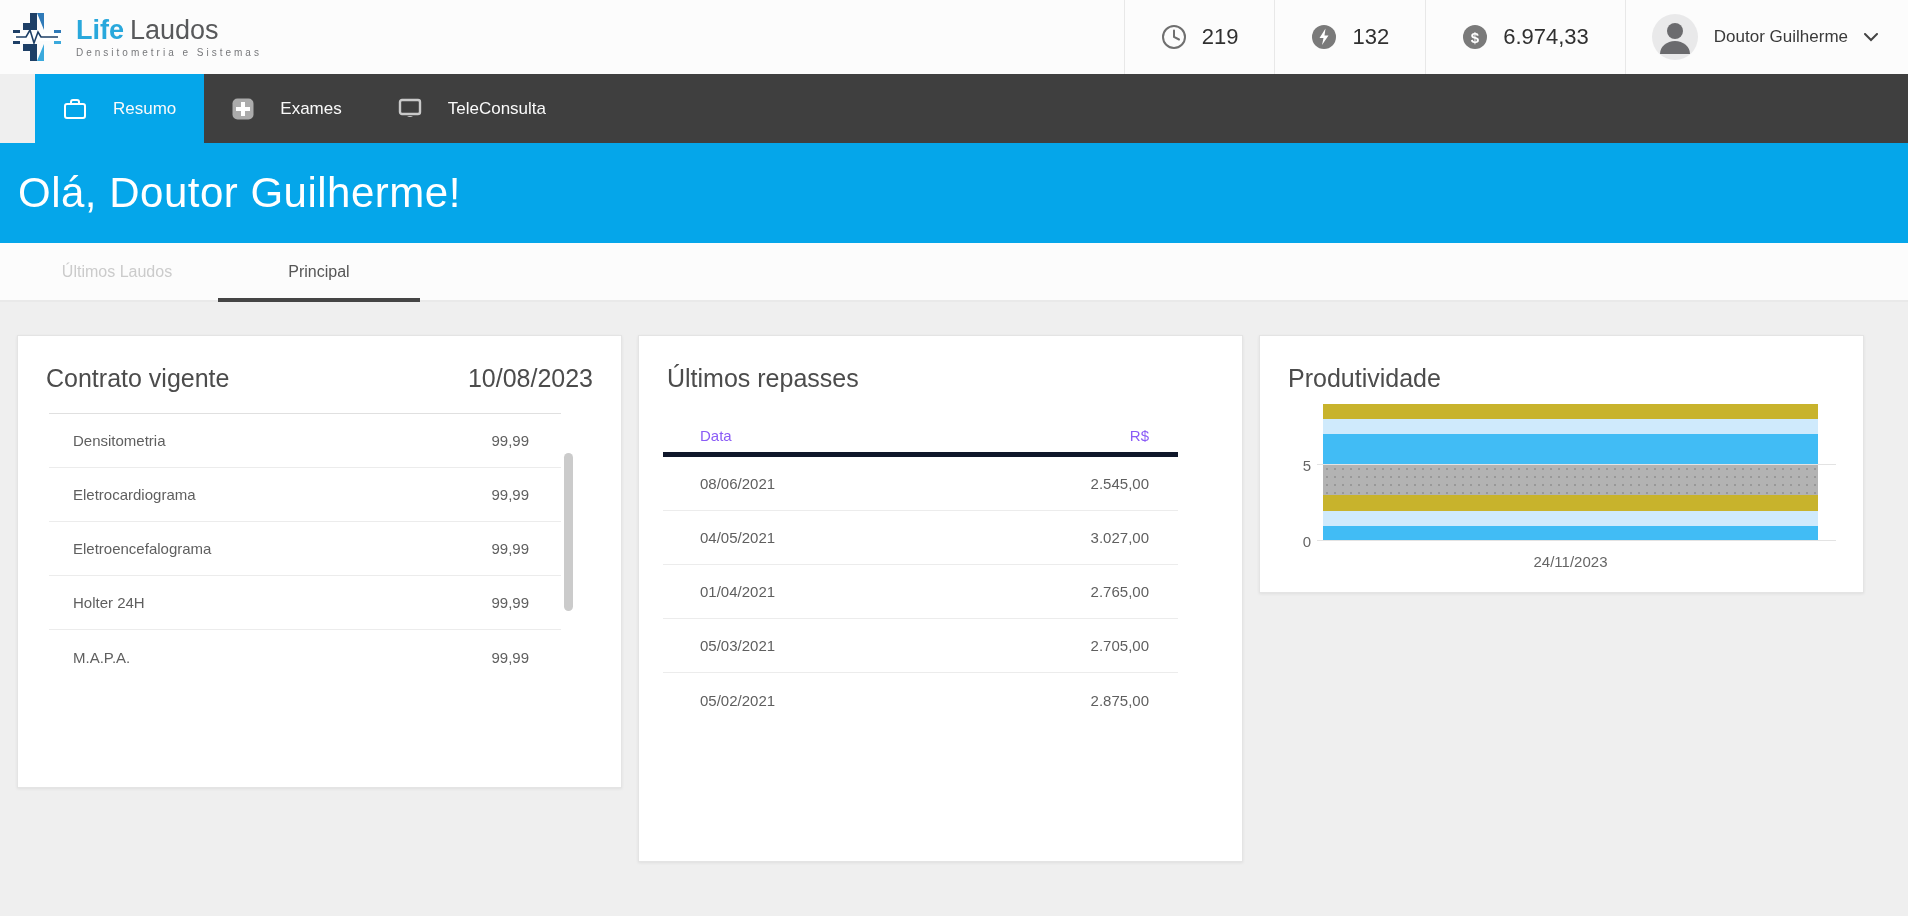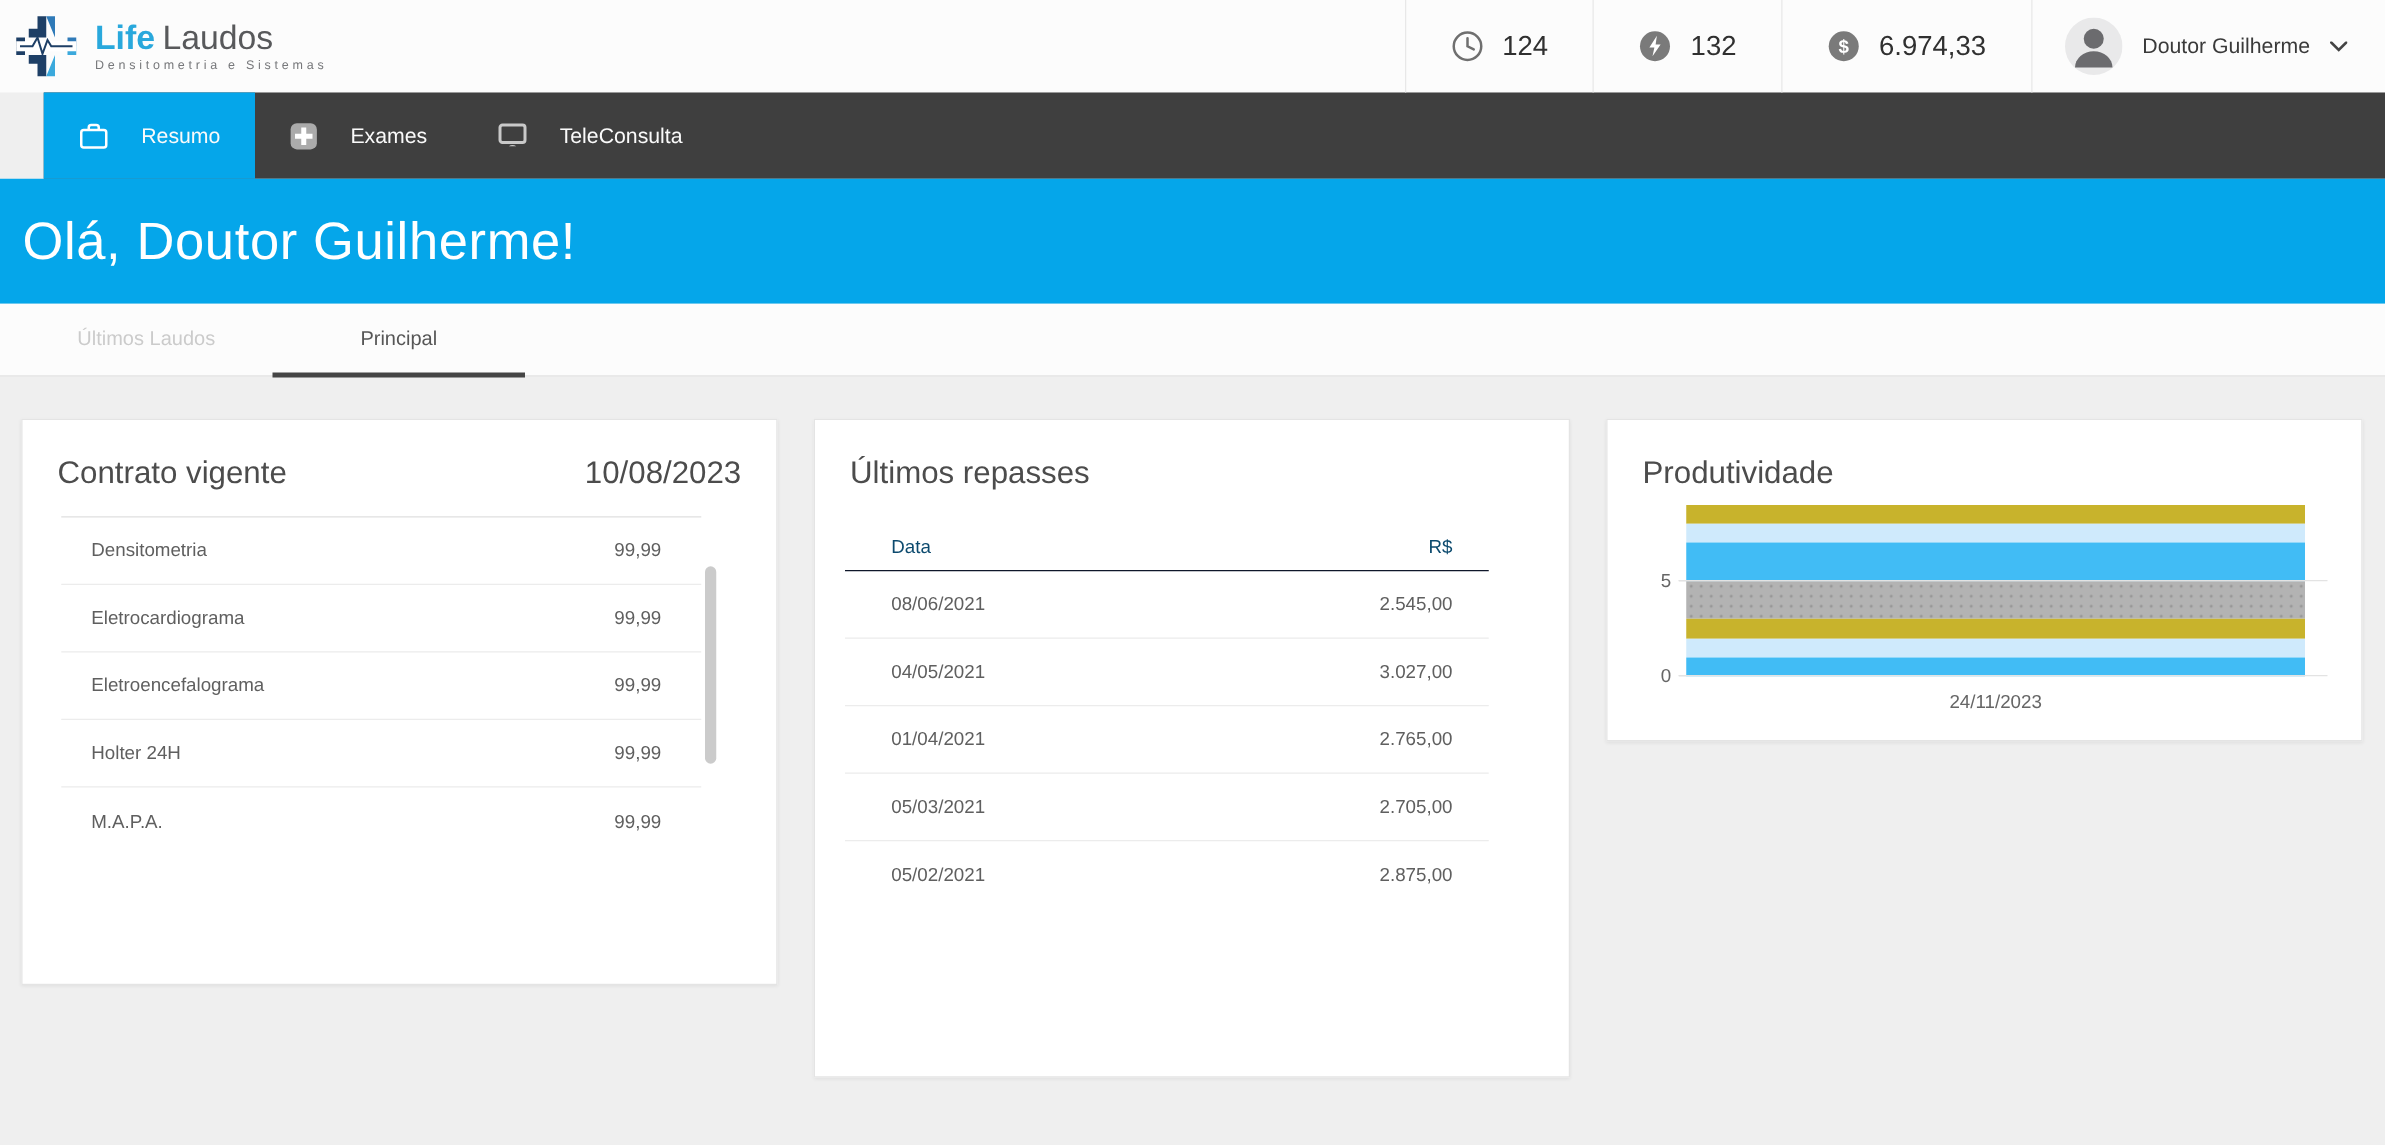--- a/index.html
+++ b/index.html
@@ -51,21 +51,21 @@
   .subtab{
     width:202px; display:flex; align-items:center; justify-content:center;
     font-size:16px; color:#cbcbcb; position:relative; cursor:pointer;
   }
   .subtab.active{ color:#565656; }
   .subtab.active::after{
     content:""; position:absolute; left:0; right:0; bottom:-2px;
     height:4px; background:#454545;
   }
   
-  .content{ display:flex; gap:29px; padding:33px 17px; align-items:flex-start; }
+  .content{ display:flex; gap:16px; padding:33px 17px; align-items:flex-start; }
   .card{
     background:#fff; width:605px; border:1px solid #e4e4e4;
     box-shadow:0 1px 3px rgba(0,0,0,0.07); position:relative;
   }
   .card-head{
     display:flex; justify-content:space-between; align-items:baseline;
     padding:25px 28px 0 28px;
   }
   .card-head h2, .card h2{ font-size:25px; font-weight:400; color:#4c4c4c; line-height:34px; }
   .card-date{ font-size:25px; color:#4c4c4c; }
@@ -86,21 +86,21 @@
   
   .card-transfers{ height:527px; padding:25px 0 0 0; }
   .card-transfers h2{ padding:0 28px; }
   .table{ margin:24px 0 0 24px; width:515px; }
   .trow{
     height:54px; display:flex; align-items:center; justify-content:space-between;
     padding:0 29px 0 37px; font-size:15px; color:#5f5f5f;
     border-bottom:1px solid #ececec;
   }
   .trow:last-child{ border-bottom:none; }
-  .thead{ height:38px; color:#0c4a6e; border-bottom:1px solid #0f172a; }
+  .thead{ height:38px; color:#8b5cf6; border-bottom:5px solid #0f172a; }
   
   .card-productivity{ height:258px; padding:25px 0 0 0; }
   .card-productivity h2{ padding:0 28px; }
   .chart{ display:flex; margin:9px 0 0 28px; }
   .yaxis{ width:35px; position:relative; }
   .ytick{ position:absolute; right:12px; font-size:15px; color:#666; transform:translateY(50%); }
   .ytickdash{ position:absolute; right:0; width:6px; height:1px; background:#cfcfcf; }
   .plot{ position:relative; width:503px; height:137px; }
   .gridline{ position:absolute; left:-6px; right:-10px; height:1px; background:#e3e3e3; }
   .bar{
@@ -139,21 +139,21 @@
   </div>
 
   <div class="topbar-right">
     <div class="stat">
       <span>
         <svg width="26" height="26" viewBox="0 0 26 26">
           <circle cx="13" cy="13" r="11" fill="none" stroke="#6f6f6f" stroke-width="2"></circle>
           <polyline points="13,6.5 13,13 18,15.5" fill="none" stroke="#6f6f6f" stroke-width="2" stroke-linecap="round"></polyline>
         </svg>
       </span>
-      <span>124</span>
+      <span>219</span>
     </div>
     <div class="stat">
       <span>
         <svg width="26" height="26" viewBox="0 0 26 26">
           <circle cx="13" cy="13" r="12" fill="#7a7a7a"></circle>
           <path d="M14.5 4.5 L8.5 14 h4 l-1.5 7 L17.5 11.5 h-4 z" fill="#ffffff"></path>
         </svg>
       </span>
       <span>132</span>
     </div>

